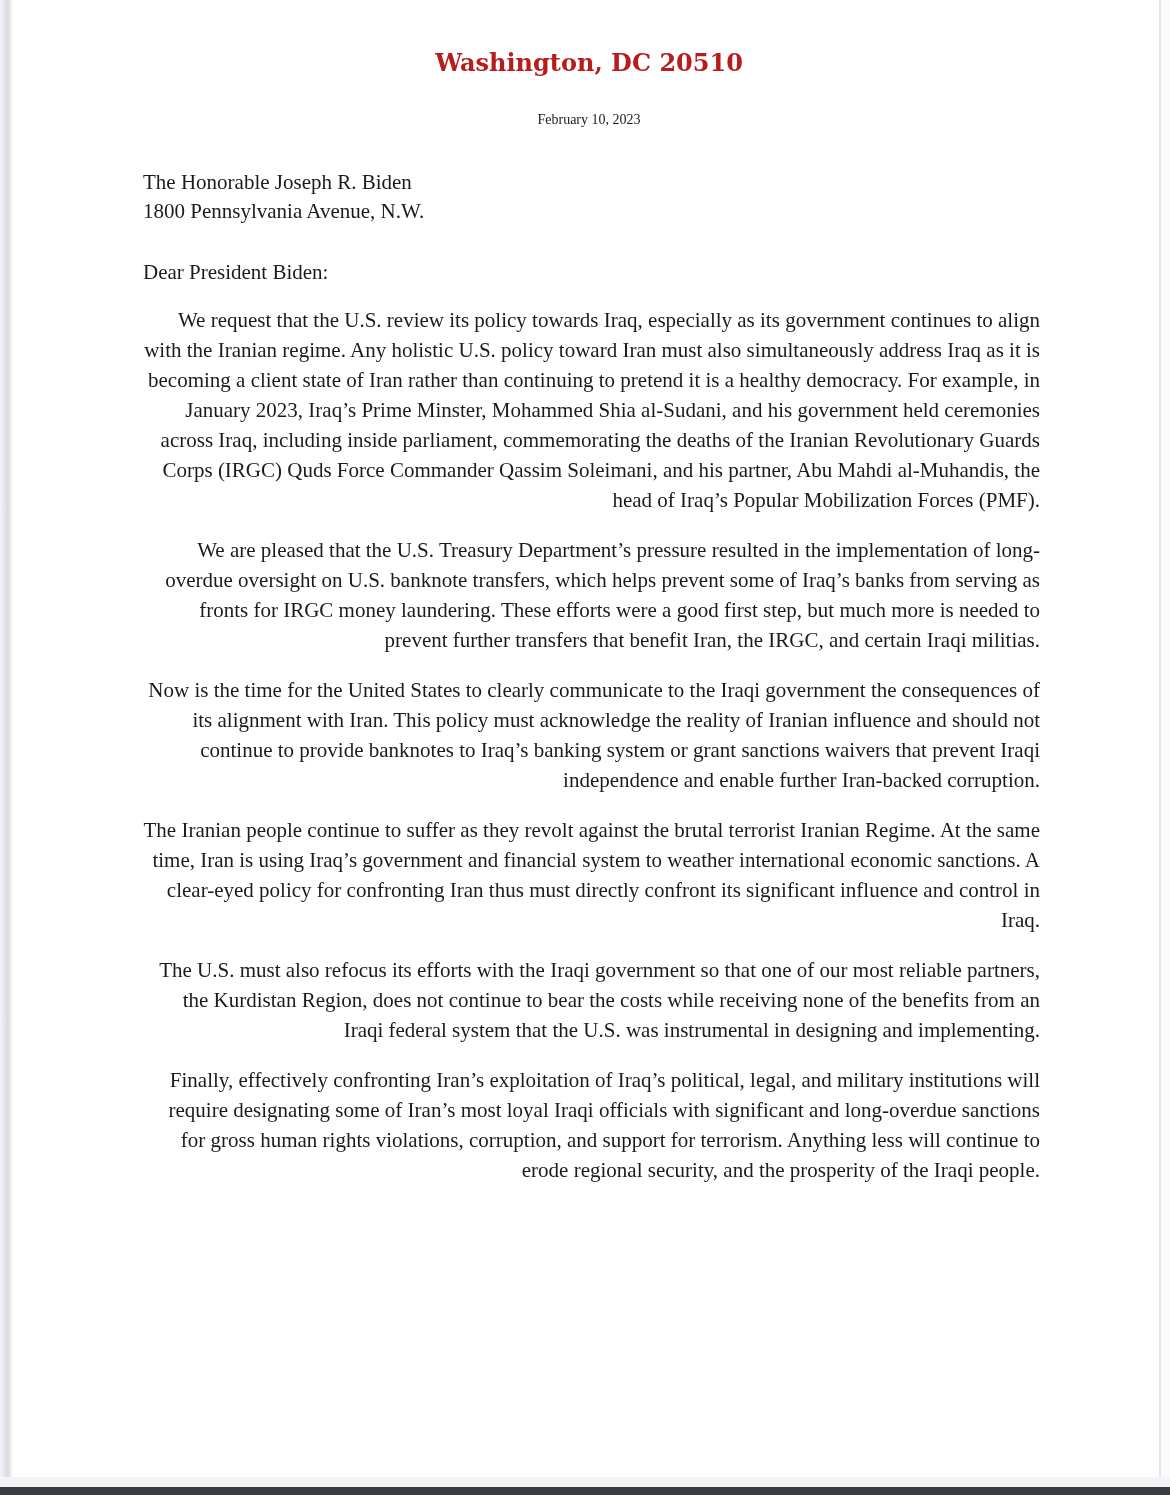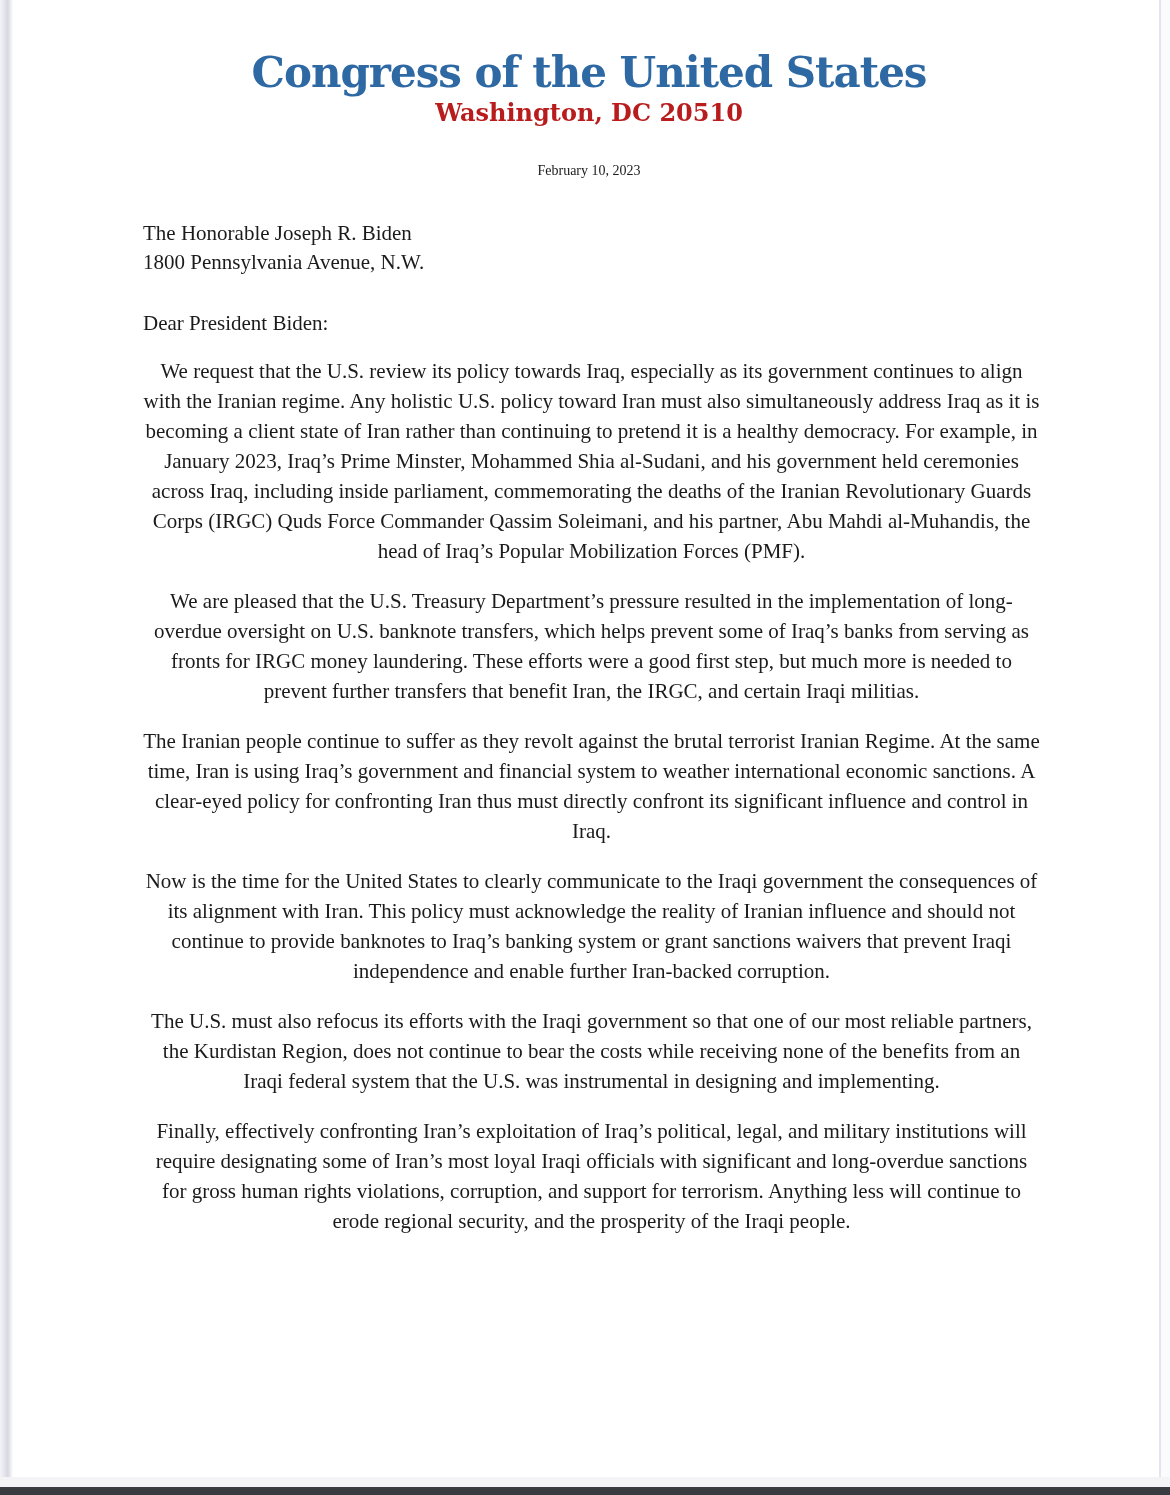--- a/index.html
+++ b/index.html
@@ -88,53 +88,52 @@
     font-size: 21px;
   }
   .body-copy {
     width: 897px;
   }
   .body-copy p {
     margin: 0;
     margin-top: 20px;
     font-size: 21px;
     line-height: 30px;
-    text-align: center;
+    text-align: right;
   }
 </style>
 </head>
 <body>
 
 <div class="scan-page">
 
   <div class="edge-left"></div>
   <div class="edge-right-fill"></div>
   <div class="edge-right-line"></div>
 
   <div class="letter">
 
     <div class="letterhead">
-      <h1 class="letterhead-title" style="color: rgb(46, 105, 164);">Congress of the United States</h1>
       <div class="letterhead-subtitle" style="color: #b91c1c;">Washington, DC 20510</div>
     </div>
 
     <div class="date-line">February 10, 2023</div>
 
     <div class="recipient-block">
       <div>The Honorable Joseph R. Biden</div>
       <div>1800 Pennsylvania Avenue, N.W.</div>
     </div>
 
     <div class="salutation">Dear President Biden:</div>
 
     <div class="body-copy">
       <p>We request that the U.S. review its policy towards Iraq, especially as its government continues to align with the Iranian regime. Any holistic U.S. policy toward Iran must also simultaneously address Iraq as it is becoming a client state of Iran rather than continuing to pretend it is a healthy democracy. For example, in January 2023, Iraq’s Prime Minster, Mohammed Shia al-Sudani, and his government held ceremonies across Iraq, including inside parliament, commemorating the deaths of the Iranian Revolutionary Guards Corps (IRGC) Quds Force Commander Qassim Soleimani, and his partner, Abu Mahdi al-Muhandis, the head of Iraq’s Popular Mobilization Forces (PMF).</p>
       <p>We are pleased that the U.S. Treasury Department’s pressure resulted in the implementation of long-overdue oversight on U.S. banknote transfers, which helps prevent some of Iraq’s banks from serving as fronts for IRGC money laundering. These efforts were a good first step, but much more is needed to prevent further transfers that benefit Iran, the IRGC, and certain Iraqi militias.</p>
+      <p>Now is the time for the United States to clearly communicate to the Iraqi government the consequences of its alignment with Iran. This policy must acknowledge the reality of Iranian influence and should not continue to provide banknotes to Iraq’s banking system or grant sanctions waivers that prevent Iraqi independence and enable further Iran-backed corruption.</p>
       <p>The Iranian people continue to suffer as they revolt against the brutal terrorist Iranian Regime. At the same time, Iran is using Iraq’s government and financial system to weather international economic sanctions. A clear-eyed policy for confronting Iran thus must directly confront its significant influence and control in Iraq.</p>
-      <p>Now is the time for the United States to clearly communicate to the Iraqi government the consequences of its alignment with Iran. This policy must acknowledge the reality of Iranian influence and should not continue to provide banknotes to Iraq’s banking system or grant sanctions waivers that prevent Iraqi independence and enable further Iran-backed corruption.</p>
       <p>The U.S. must also refocus its efforts with the Iraqi government so that one of our most reliable partners, the Kurdistan Region, does not continue to bear the costs while receiving none of the benefits from an Iraqi federal system that the U.S. was instrumental in designing and implementing.</p>
       <p>Finally, effectively confronting Iran’s exploitation of Iraq’s political, legal, and military institutions will require designating some of Iran’s most loyal Iraqi officials with significant and long-overdue sanctions for gross human rights violations, corruption, and support for terrorism. Anything less will continue to erode regional security, and the prosperity of the Iraqi people.</p>
     </div>
 
   </div>
 
   <div class="edge-bottom-light"></div>
   <div class="edge-bottom-dark"></div>
 
 </div>

